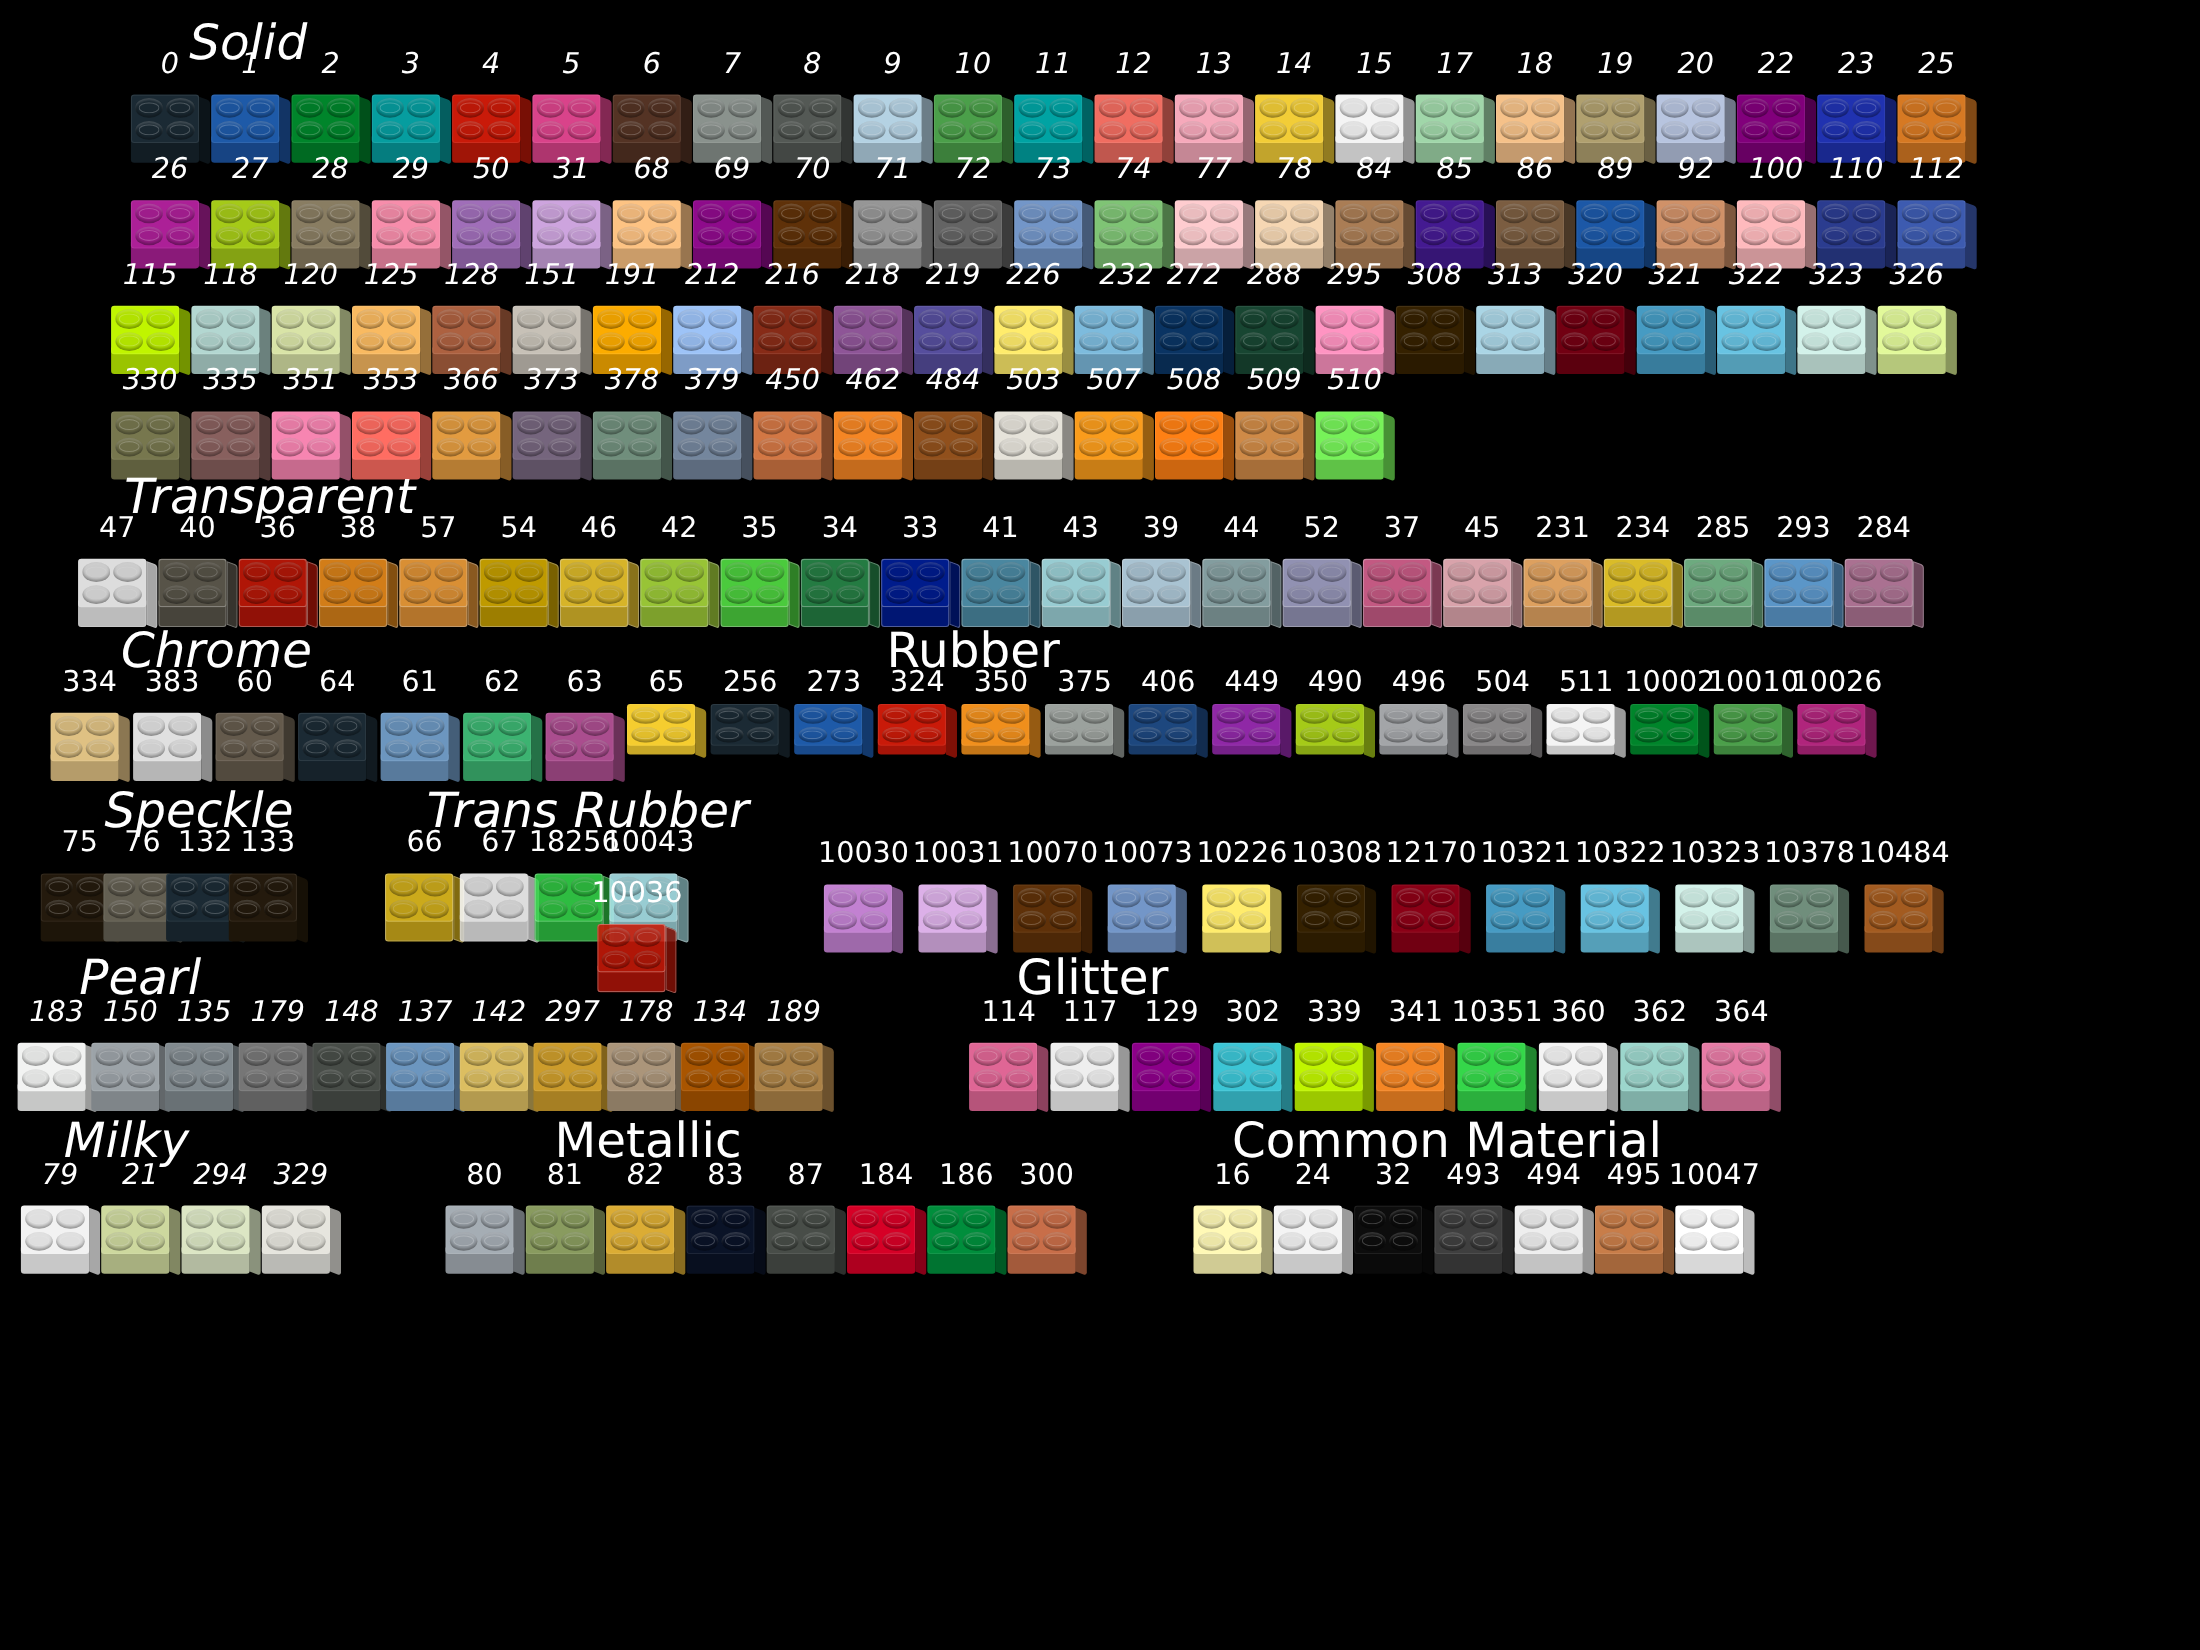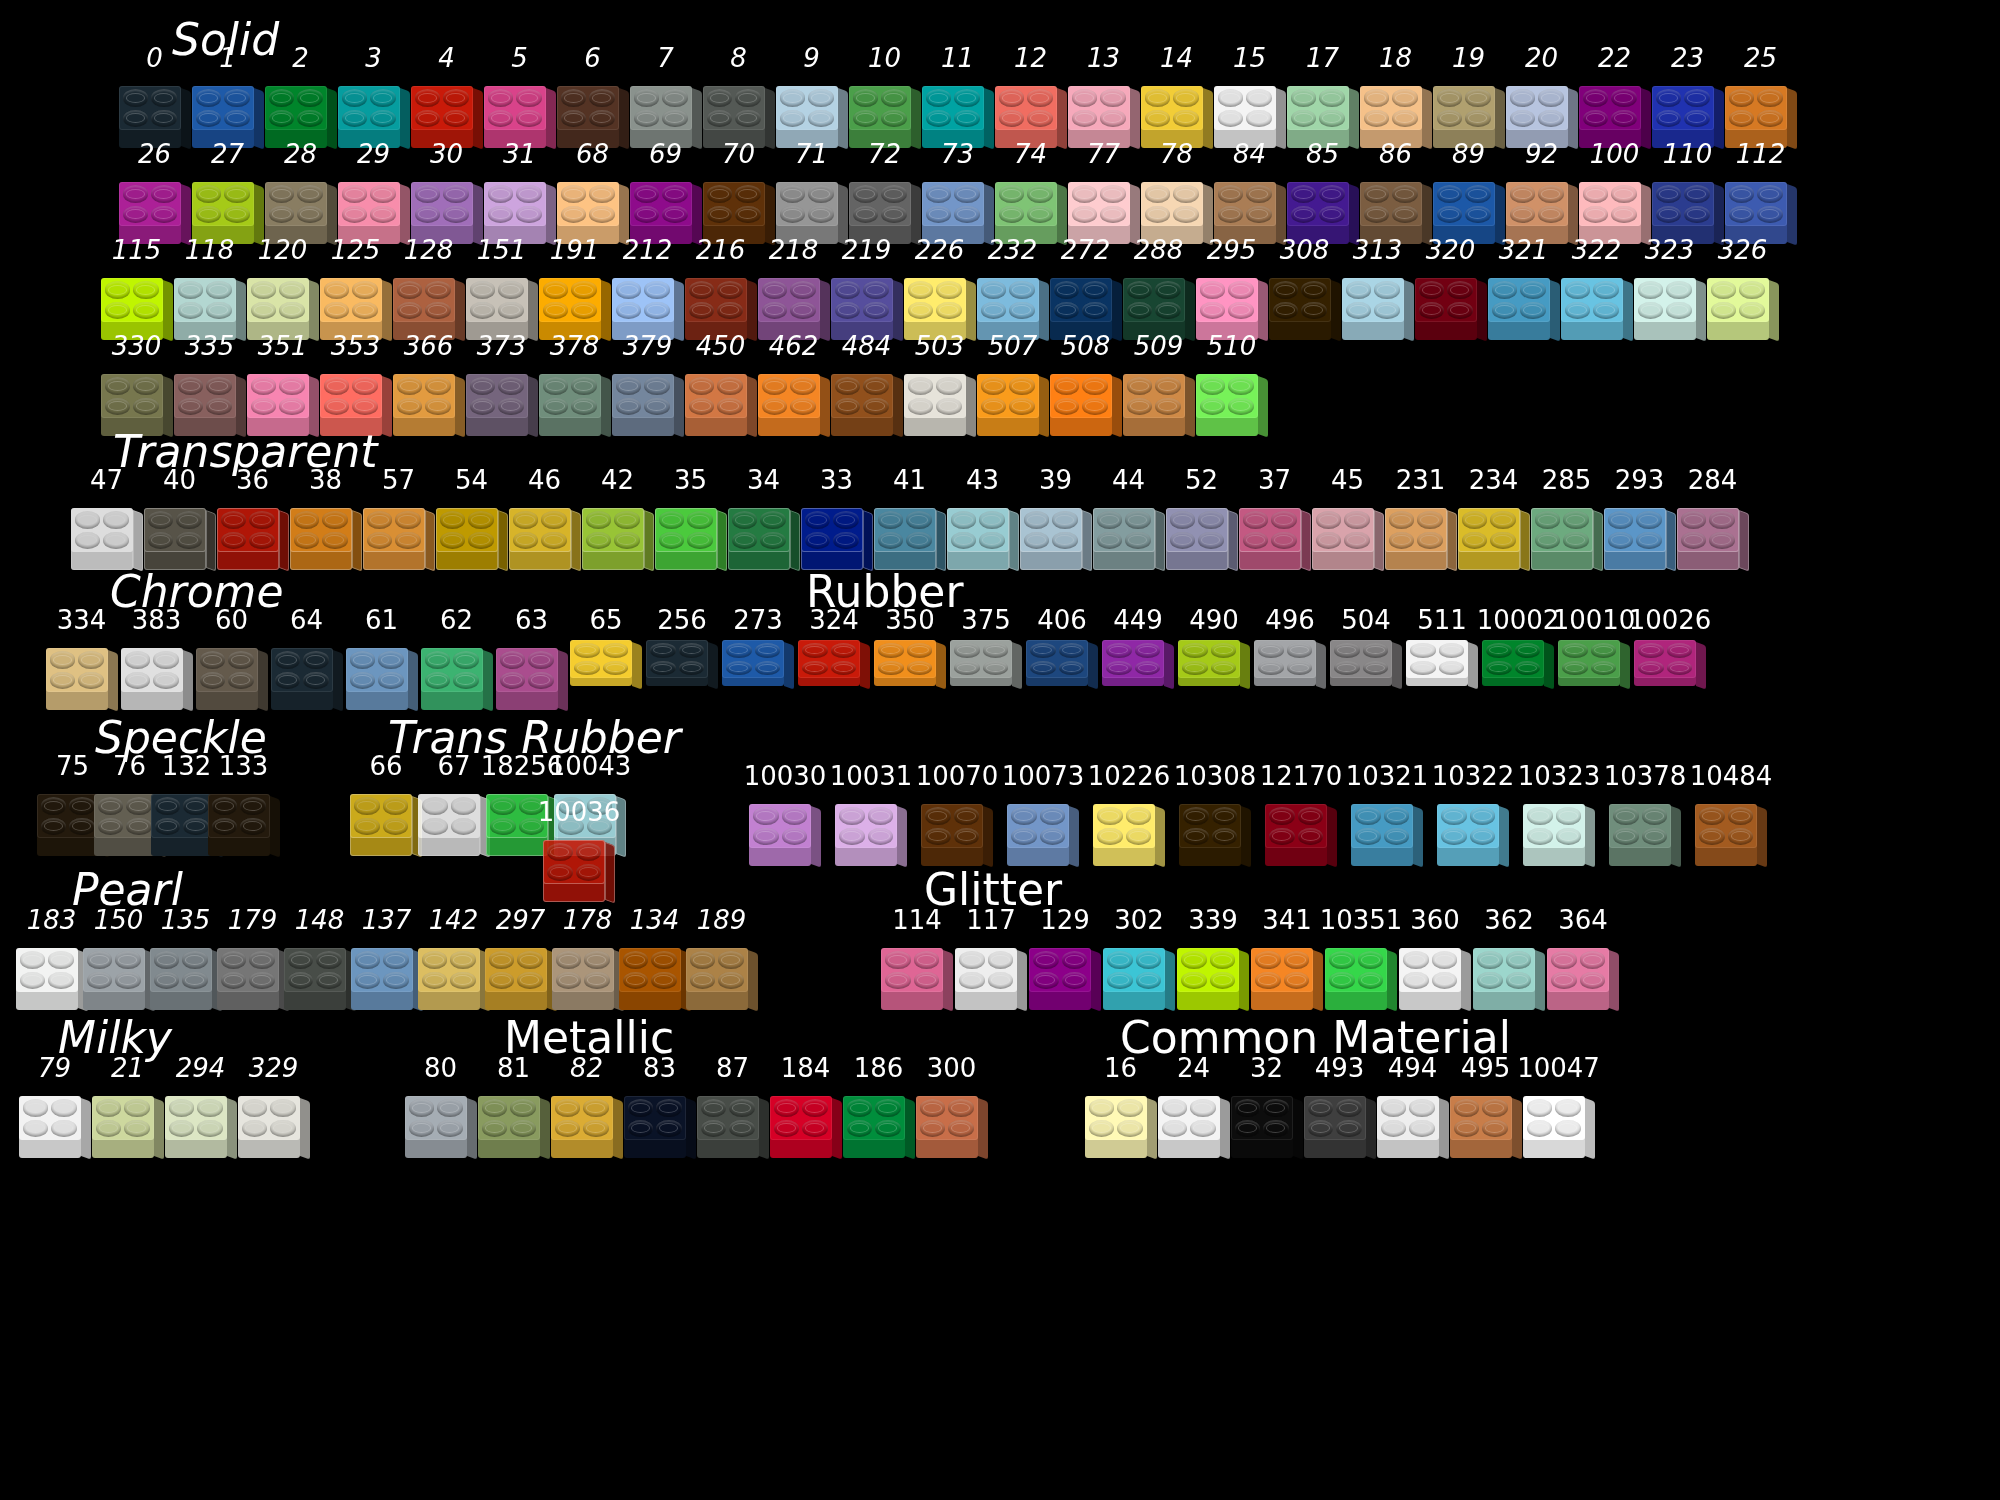--- a/index.html
+++ b/index.html
@@ -469,21 +469,21 @@
             <div class="top" style="background: rgb(247, 141, 171);"></div>
             <div class="studs">
               <div class="stud" style="background: rgb(227, 130, 157);"></div>
               <div class="stud" style="background: rgb(227, 130, 157);"></div>
               <div class="stud" style="background: rgb(227, 130, 157);"></div>
               <div class="stud" style="background: rgb(227, 130, 157);"></div>
             </div>
           </div>
         </div>
         <div class="cell" style="width: 73px;">
-          <div class="lbl it">30</div>
+          <div class="lbl it">50</div>
           <div class="brick brick">
             <div class="side" style="background: rgb(96, 66, 111);"></div>
             <div class="front" style="background: rgb(128, 88, 148);"></div>
             <div class="top" style="background: rgb(160, 110, 185);"></div>
             <div class="studs">
               <div class="stud" style="background: rgb(147, 101, 170);"></div>
               <div class="stud" style="background: rgb(147, 101, 170);"></div>
               <div class="stud" style="background: rgb(147, 101, 170);"></div>
               <div class="stud" style="background: rgb(147, 101, 170);"></div>
             </div>
@@ -904,21 +904,21 @@
             <div class="front" style="background: rgb(204, 189, 86);"></div>
             <div class="top" style="background: rgb(255, 236, 108);"></div>
             <div class="studs">
               <div class="stud" style="background: rgb(235, 217, 99);"></div>
               <div class="stud" style="background: rgb(235, 217, 99);"></div>
               <div class="stud" style="background: rgb(235, 217, 99);"></div>
               <div class="stud" style="background: rgb(235, 217, 99);"></div>
             </div>
           </div>
         </div>
-        <div class="cell" style="width: 73px;">
+        <div class="cell" style="width: 73px; align-items: flex-end;">
           <div class="lbl it">232</div>
           <div class="brick brick">
             <div class="side" style="background: rgb(75, 112, 133);"></div>
             <div class="front" style="background: rgb(100, 149, 177);"></div>
             <div class="top" style="background: rgb(125, 187, 221);"></div>
             <div class="studs">
               <div class="stud" style="background: rgb(115, 172, 203);"></div>
               <div class="stud" style="background: rgb(115, 172, 203);"></div>
               <div class="stud" style="background: rgb(115, 172, 203);"></div>
               <div class="stud" style="background: rgb(115, 172, 203);"></div>

